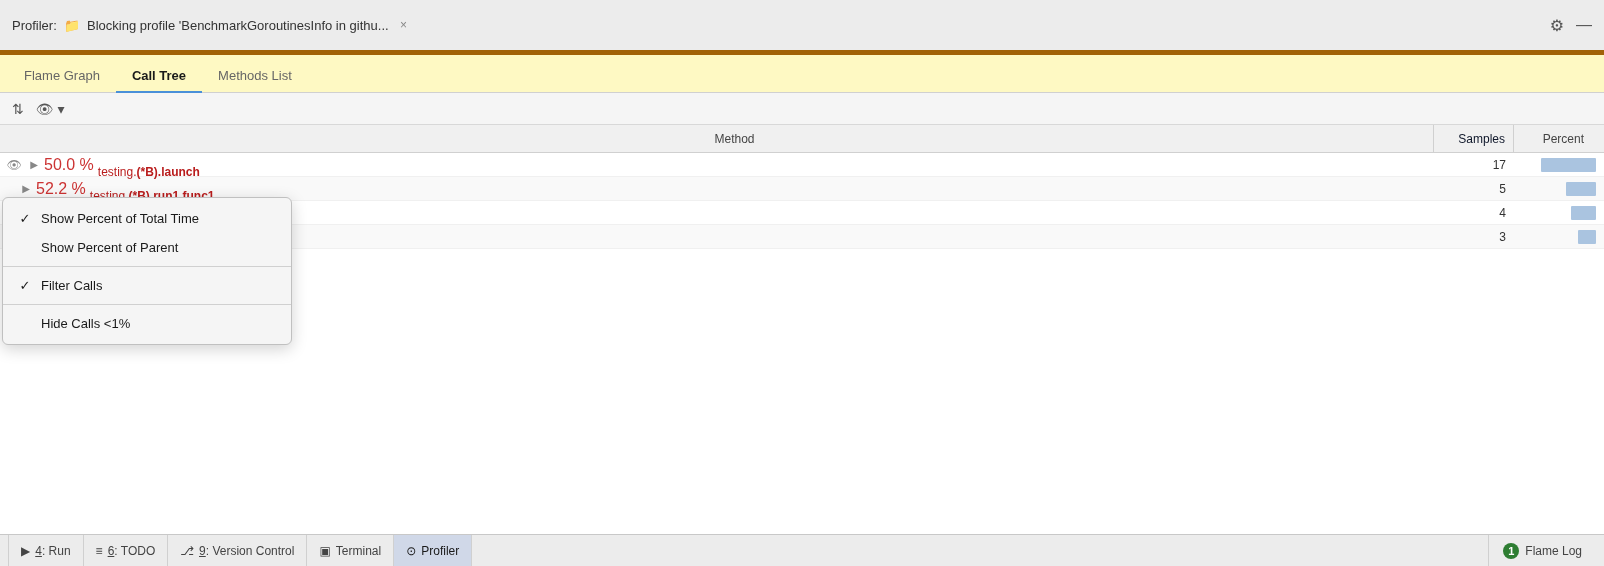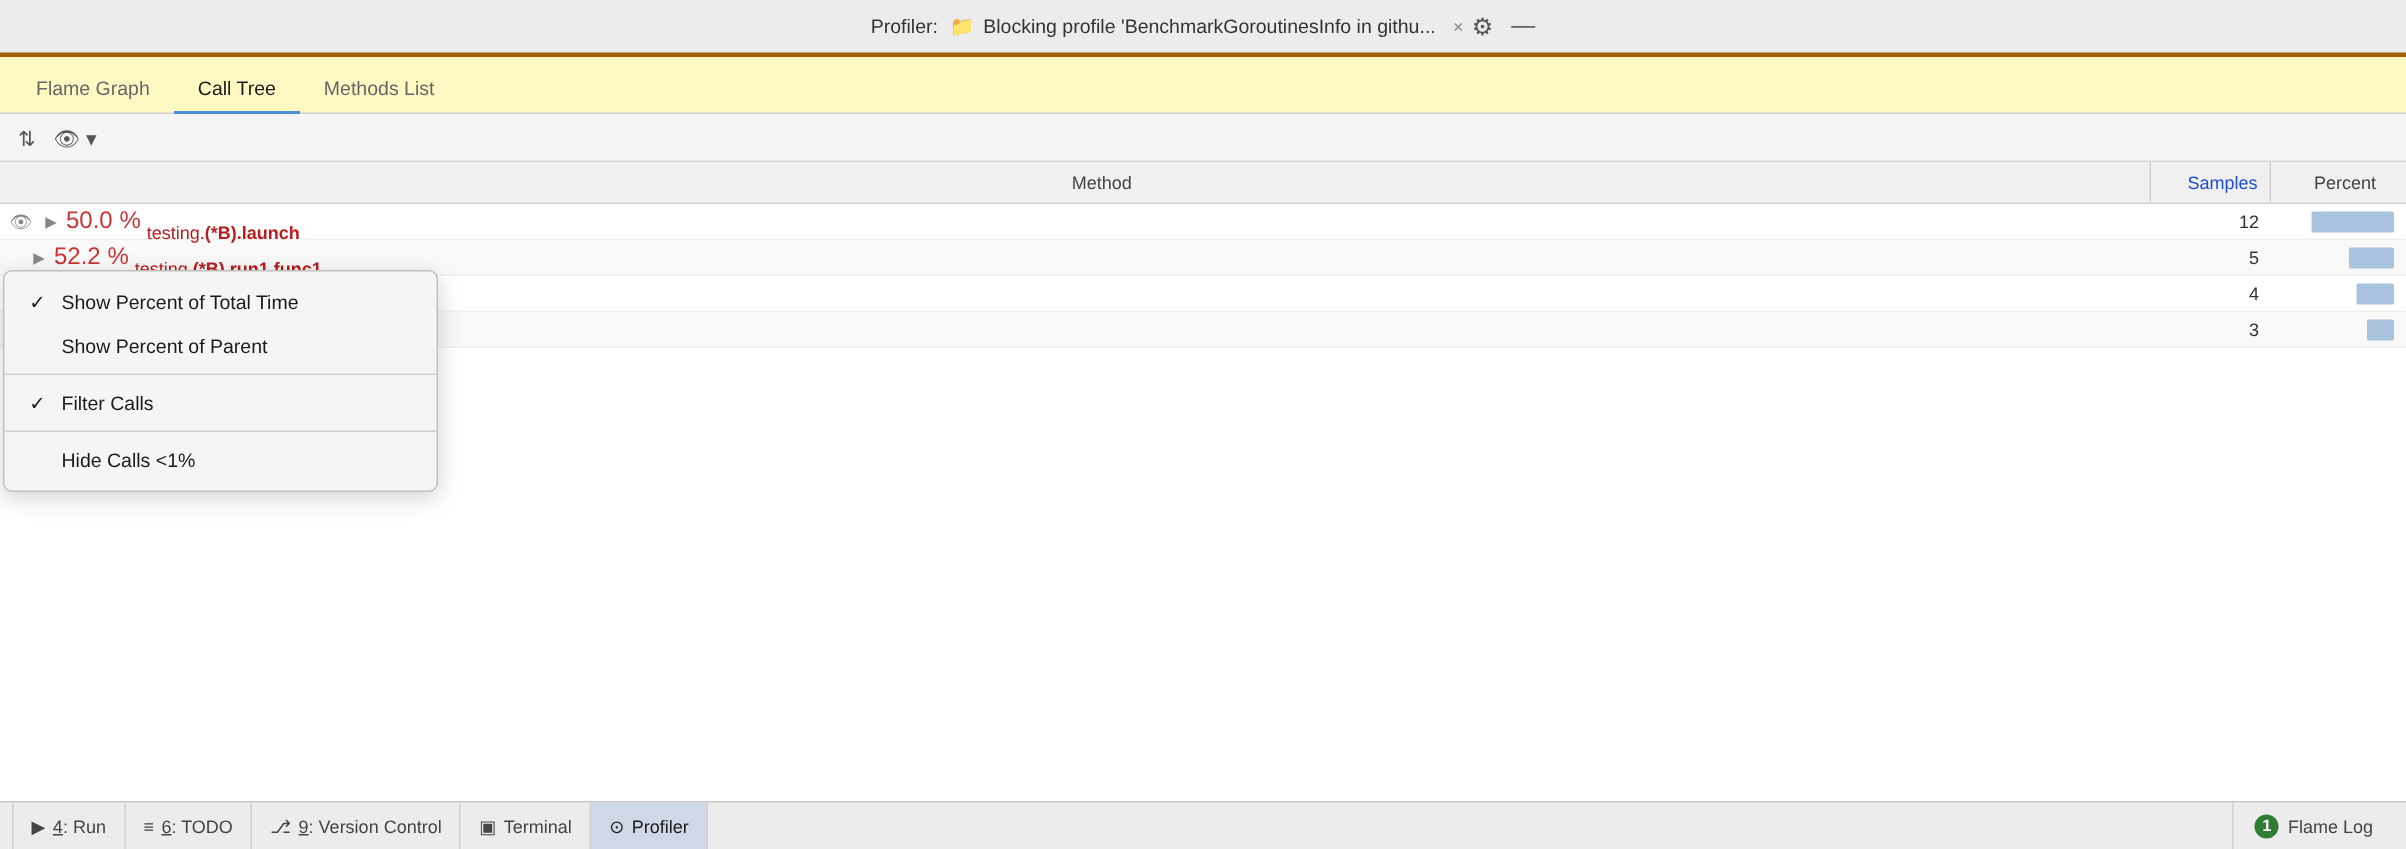--- a/index.html
+++ b/index.html
@@ -11,25 +11,25 @@
       height: 566px;
       overflow: hidden;
       display: flex;
       flex-direction: column;
     }
 
     
     .title-bar {
       display: flex;
       align-items: center;
-      justify-content: center;
+      justify-content: space-between;
       background: #ececec;
-      border-bottom: 3px solid #a16207;
+      border-bottom: 5px solid #a16207;
       padding: 0 12px;
-      height: 38px;
+      height: 55px;
       flex-shrink: 0;
     }
     .title-bar-left {
       display: flex;
       align-items: center;
       gap: 8px;
     }
     .title-bar-label {
       font-weight: 400;
       color: #333;
@@ -80,21 +80,21 @@
       padding: 8px 16px;
       cursor: pointer;
       color: #666;
       border-bottom: 2px solid transparent;
       margin-bottom: -1px;
       font-size: 13px;
     }
     .tab.active {
       color: #1a1a1a;
       border-bottom: 2px solid #4a90d9;
-      font-weight: 400;
+      font-weight: 700;
     }
 
     
     .toolbar-row {
       display: flex;
       align-items: center;
       background: #f5f5f5;
       border-bottom: 1px solid #d8d8d8;
       padding: 4px 8px;
       height: 32px;
@@ -129,21 +129,21 @@
       font-size: 12px;
       margin-left: 36px;
     }
     .col-samples {
       width: 80px;
       display: flex;
       align-items: center;
       justify-content: flex-end;
       padding-right: 8px;
       border-right: 1px solid #d0d0d0;
-      color: #1d4ed8;
+      color: #0f172a;
       font-size: 12px;
     }
     .col-percent {
       width: 90px;
       display: flex;
       align-items: center;
       justify-content: flex-end;
       padding-right: 20px;
       color: #444;
       font-size: 12px;
@@ -348,21 +348,21 @@
 
 <div class="table-body">
 
   <div class="table-row">
     <div class="cell-method">
       <span class="row-eye">👁</span>
       <span class="row-expand">▶</span>
       <span class="pct-text">50.0 %</span>
       <span class="method-name">testing.<span class="bold">(*B).launch</span></span>
     </div>
-    <div class="cell-samples">12</div>
+    <div class="cell-samples">17</div>
     <div class="cell-percent">
       <div class="percent-bar" style="width: 55px;"></div>
     </div>
   </div>
 
   <div class="table-row">
     <div class="cell-method row-indent-1">
       <span class="row-expand">▶</span>
       <span class="pct-text" style="color:#cc3333;">52.2 %</span>
       <span class="method-name">testing.<span class="bold">(*B).run1.func1</span></span>

